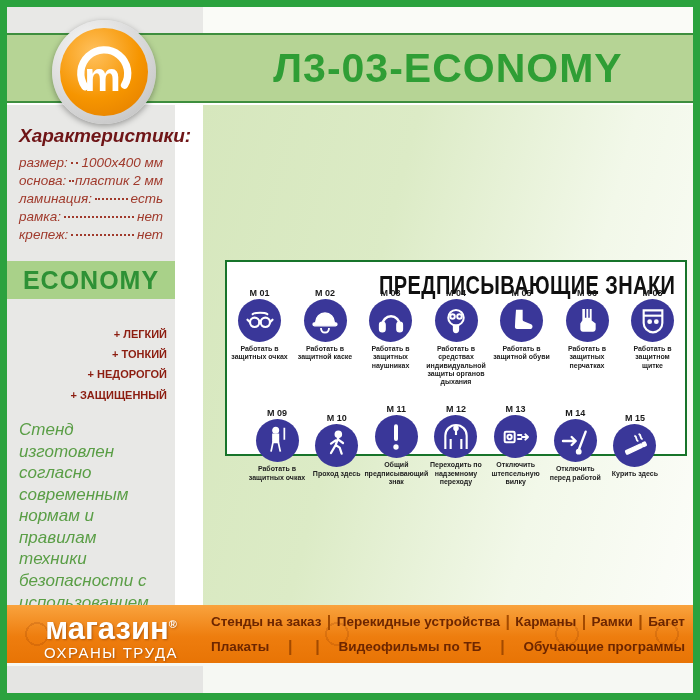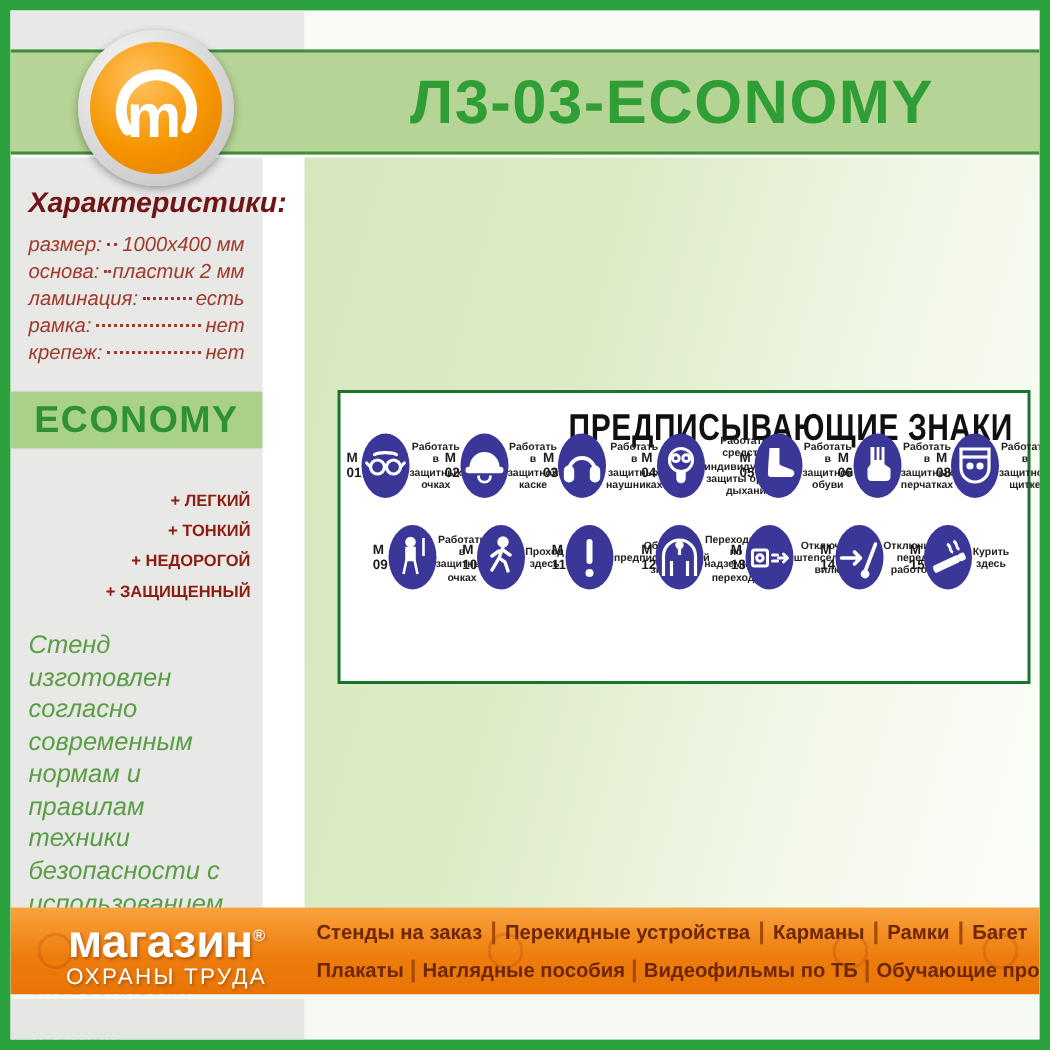--- a/index.html
+++ b/index.html
@@ -42,21 +42,21 @@
   .main-area{position:absolute;left:196px;top:98px;width:490px;height:500px;
              background:linear-gradient(105deg,#d6e7bd 0%,#dcebc6 35%,#f2f8e9 70%,#fcfdf9 100%);}
   
   .signs-panel{position:absolute;left:218px;top:253px;width:462px;height:196px;background:#fff;
                border:2px solid #17742a;box-sizing:border-box;}
   .panel-title{position:absolute;top:9px;right:10px;font-size:25px;font-weight:bold;color:#101010;
                transform:scaleX(.8);transform-origin:right center;white-space:nowrap;letter-spacing:.5px;}
   .sign-rows{position:absolute;left:4px;right:4px;top:26px;}
   .sign-row{display:flex;justify-content:space-between;}
   .sign-row.second{width:415px;margin:18px auto 0 auto;align-items:center;}
-  .sign-item{width:57px;display:flex;align-items:center;}
+  .sign-item{width:57px;display:flex;flex-direction:column;align-items:center;}
   .sign-label{font-size:9px;font-weight:bold;color:#1a1a1a;margin-bottom:1px;}
   .sign-circle{width:43px;height:43px;border-radius:50%;background:#3a3799;display:flex;
                align-items:center;justify-content:center;}
   .sign-circle svg{width:32px;height:32px;}
   .sign-caption{margin-top:3px;font-size:7px;font-weight:600;color:#222;text-align:center;line-height:1.18;}
   
   .orange-bar{position:absolute;left:0;top:598px;width:686px;height:58px;
               background:linear-gradient(#f9a33e,#ee7d0e 55%,#e87405);overflow:hidden;}
   .orange-bar::after{content:"";position:absolute;inset:0;opacity:.16;
       background:
@@ -347,21 +347,20 @@
           <span class="nav-sep">|</span>
           <span class="nav-link">Карманы</span>
           <span class="nav-sep">|</span>
           <span class="nav-link">Рамки</span>
           <span class="nav-sep">|</span>
           <span class="nav-link">Багет</span>
         </div>
         <div class="nav-row">
           <span class="nav-link">Плакаты</span>
           <span class="nav-sep">|</span>
-          <span class="nav-link">Наглядные пособия</span>
           <span class="nav-sep">|</span>
           <span class="nav-link">Видеофильмы по ТБ</span>
           <span class="nav-sep">|</span>
           <span class="nav-link">Обучающие программы</span>
         </div>
       </nav>
   </div>
 
   <div class="bottom-strip">
     <div class="left-block"></div>

